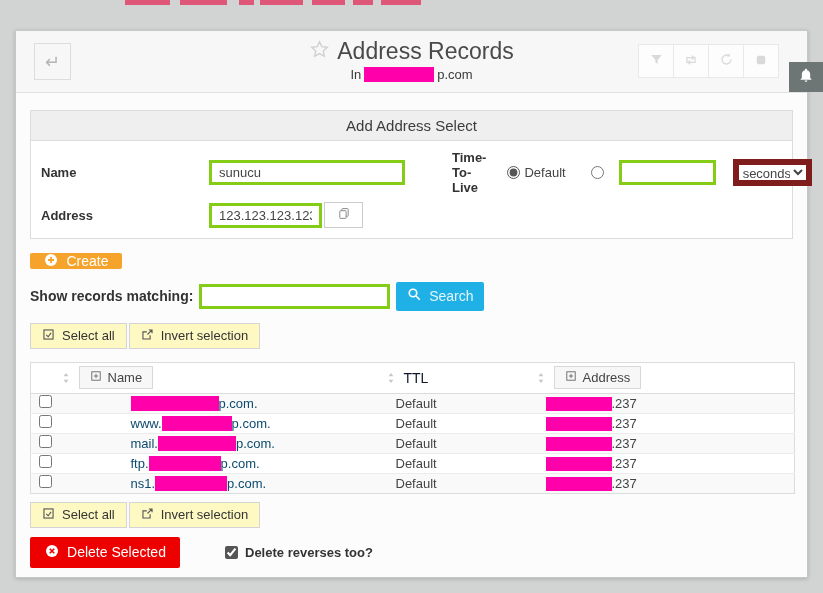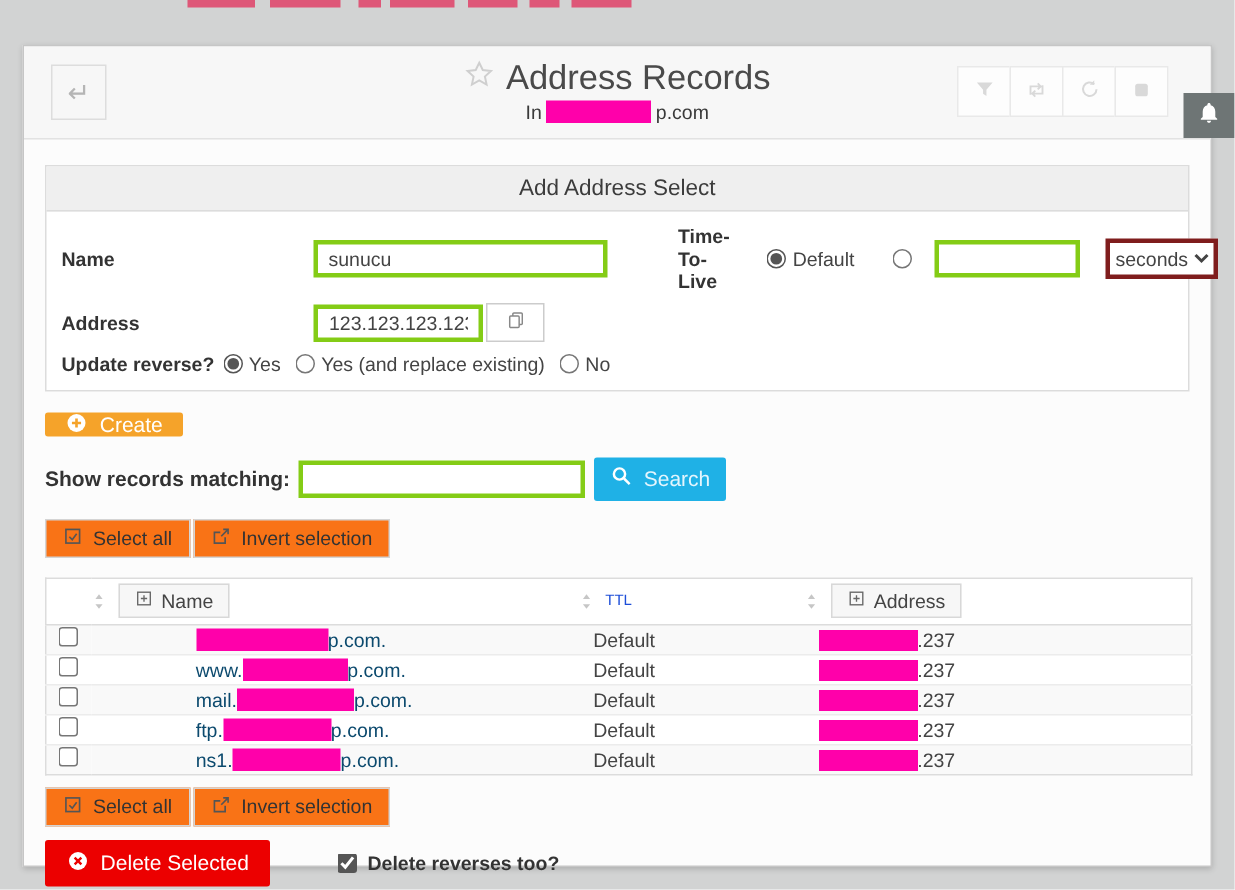--- a/index.html
+++ b/index.html
@@ -61,58 +61,58 @@
   .in-name { width: 197px; }
   .in-addr { width: 113px; }
   .in-ttl { width: 97px; background: #f3f3f3; border-color: #e2e2e2; }
   .copy-btn {
     width: 39px; height: 26px; border: 1px solid #ccc; background: #fff;
     margin-left: 2px; display: inline-flex; align-items: center; justify-content: center;
     color: #888; cursor: pointer;
   }
   .ttl-group { display: flex; align-items: center; margin-left: 47px; gap: 15px; }
   select {
-    height: 27px; border: 3px solid #7f1d1d; background: #fff; font-size: 13px;
+    height: 27px; border: 6px solid #7f1d1d; background: #fff; font-size: 13px;
     font-family: inherit; color: #444; width: 79px; margin-left: 2px;
   }
   .radio-lbl { display: inline-flex; align-items: center; gap: 4px; margin-right: 10px; color: #444; cursor: pointer; }
   input[type=radio], input[type=checkbox] { width: 13px; height: 13px; accent-color: #555; cursor: pointer; }
 
   
   .btn { border: none; display: inline-flex; align-items: center; gap: 7px; cursor: pointer;
          font-family: inherit; border-radius: 2px; }
   .btn-create { margin: 14px 0 0 14px; width: 92px; height: 16px; background: #f5a32a;
                 color: #fff; font-size: 14px; justify-content: center; }
   .btn-search { width: 88px; height: 29px; background: #1fb1e6; color: #e3f5fd;
                 font-size: 14px; justify-content: center; margin-left: 6px; }
   .btn-delete { margin: 0; width: 150px; height: 31px; background: #ec0000; color: #fff;
                 font-size: 14px; justify-content: center; }
   .search-row { display: flex; align-items: center; margin: 10px 14px 0; }
   .search-lbl { font-size: 14px; font-weight: bold; color: #333; }
   .in-search { width: 191px; margin-left: 6px; }
 
   .sel-row { margin: 12px 14px 0; display: flex; gap: 2px; }
   .sel-btn {
-    border: 1px solid #d4d4d4; background: #f97316; color: #333;
+    border: 1px solid #d4d4d4; background: #fef9c3; color: #333;
     font-size: 13px; padding: 4px 11px; display: inline-flex; align-items: center; gap: 7px;
     cursor: pointer; font-family: inherit;
   }
   .sel-btn svg { color: #555; }
 
   
   .tbl { margin: 13px 14px 0; border: 1px solid #dcdcdc; width: 765px; border-collapse: collapse; background: #fff; }
   .tbl th { height: 31px; font-weight: normal; text-align: left; border-bottom: 1px solid #dcdcdc; }
   .th-inner { display: flex; align-items: center; gap: 8px; }
   .sort { display: inline-flex; flex-direction: column; gap: 1px; cursor: pointer; }
   .col-btn {
     border: 1px solid #d8d8d8; background: #f7f7f7; font-size: 13px; color: #444;
     padding: 3px 10px; display: inline-flex; align-items: center; gap: 6px;
     cursor: pointer; font-family: inherit;
   }
-  .th-ttl-text { font-size: 10px; color: #1d4ed8; }
+  .th-ttl-text { font-size: 14px; color: #0f172a; }
   .tbl td { height: 20px; font-size: 13px; border-top: 1px solid #ececec; }
   .tbl tbody tr:nth-child(odd) { background: #f9f9f9; }
   .tbl tbody tr:nth-child(even) { background: #ffffff; }
   .cell-chk { padding-left: 8px; width: 30px; }
   .cell-name { width: 325px; padding-left: 50px; color: #2273a8; }
   .cell-ttl { width: 150px; padding-left: 10px; color: #444; }
   .cell-addr { padding-left: 10px; color: #444; }
   .lnk { color: #0c4a6e; text-decoration: none; cursor: pointer; margin-left: 20px; }
 
   .redact { display: inline-block; background: #ff00aa; height: 15px; vertical-align: text-bottom; }
@@ -223,35 +223,20 @@
         <button class="copy-btn">
           <span>
             <svg width="14" height="15" viewBox="0 0 20 20" fill="#fff" stroke="#888" stroke-width="1.4">
                 <rect x="7" y="3" width="9" height="11" rx="1"></rect>
                 <rect x="4" y="6" width="9" height="11" rx="1"></rect>
               </svg>
           </span>
         </button>
       </div>
 
-      <div class="frow">
-        <span class="flabel-inline">Update reverse?</span>
-        <label class="radio-lbl">
-          <input type="radio" name="updrev" checked="checked" style="">
-          <span>Yes</span>
-        </label>
-        <label class="radio-lbl">
-          <input type="radio" name="updrev" style="">
-          <span>Yes (and replace existing)</span>
-        </label>
-        <label class="radio-lbl">
-          <input type="radio" name="updrev" style="">
-          <span>No</span>
-        </label>
-      </div>
 
     </div>
   </div>
 
   
   <button class="btn btn-create">
     <span>
       <svg width="16" height="16" viewBox="0 0 20 20">
           <circle cx="10" cy="10" r="7.5" fill="#fff"></circle>
           <path d="M10 6.2v7.6M6.2 10h7.6" stroke="#f5a32a" stroke-width="2.2"></path>

